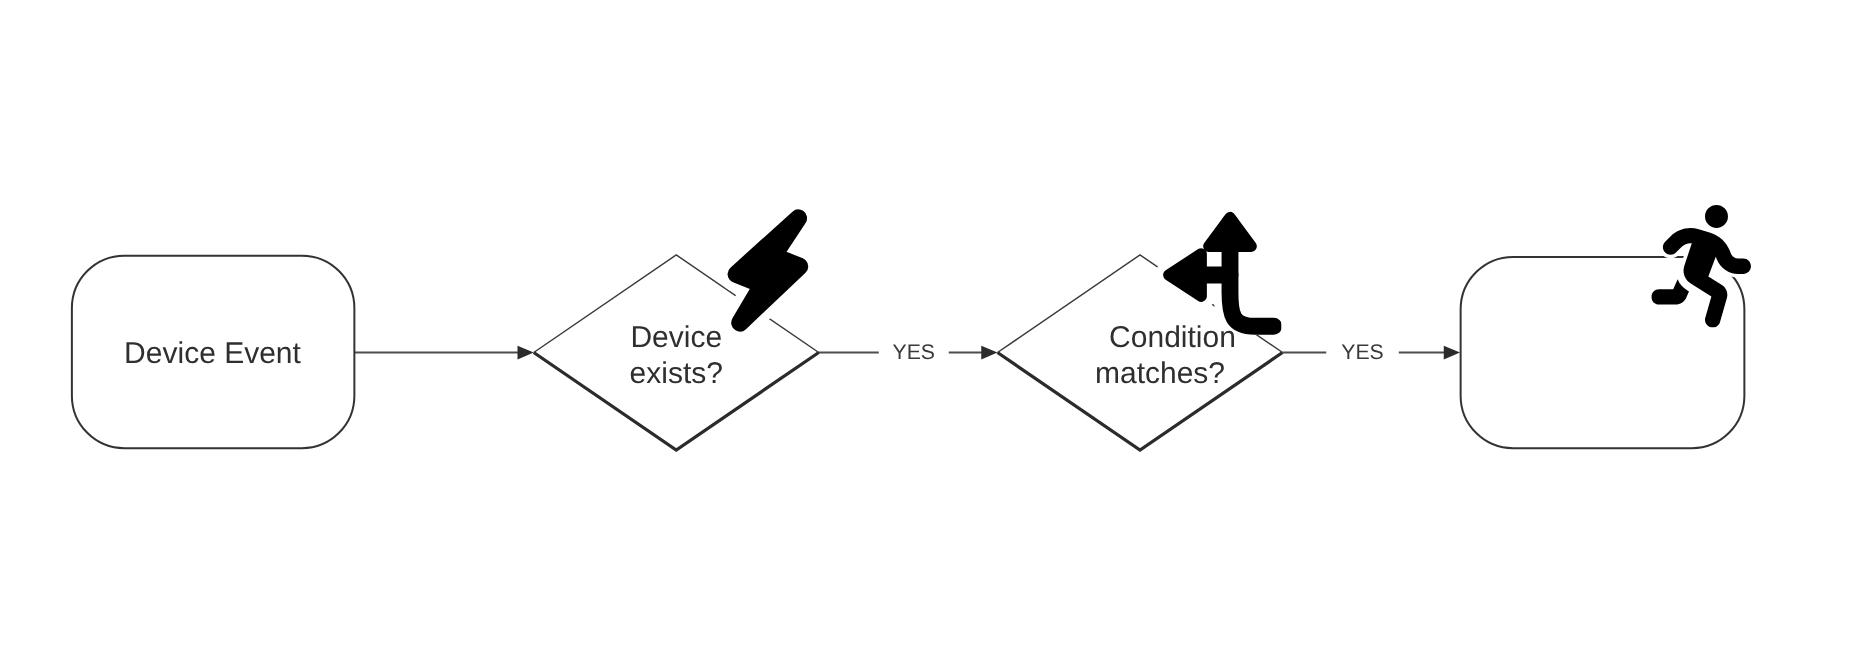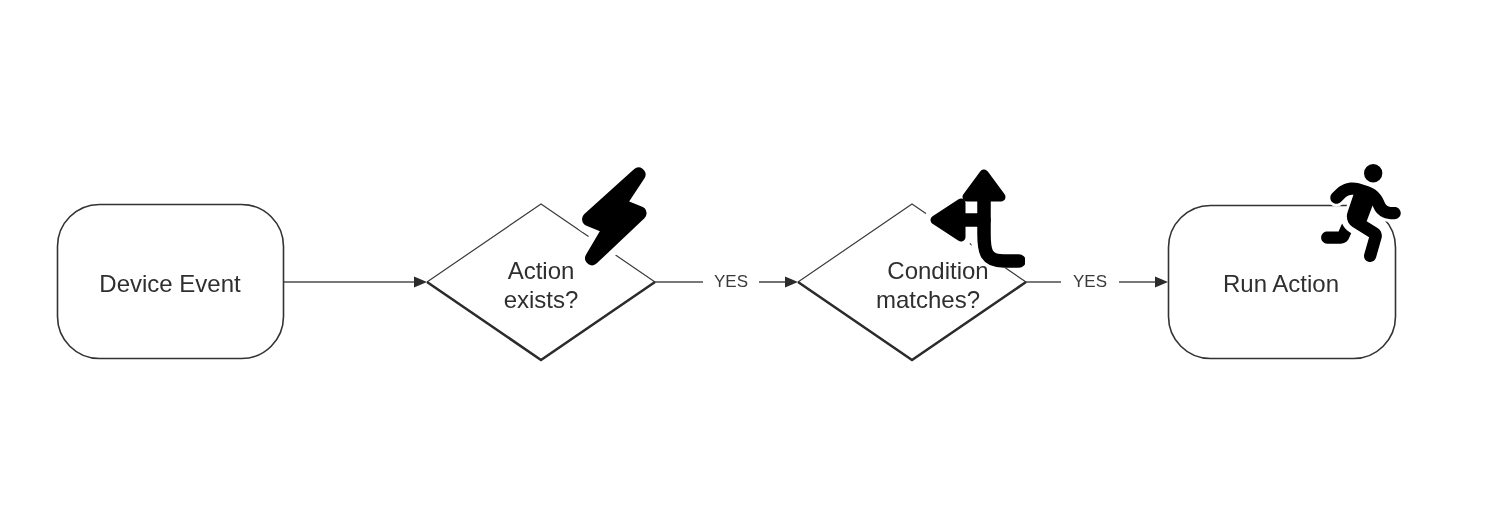--- a/index.html
+++ b/index.html
@@ -85,24 +85,23 @@
       <path d="M 41,41 L 15,58 L 41,75 Z" fill="#000000" stroke-width="9"></path>
     </g>
   </svg>
 
   <svg class="icon" style="left:1321px;top:164px;" width="86" height="98" viewBox="0 0 448 512">
     <path style="paint-order:stroke" fill="#000000" stroke="#ffffff" stroke-width="30" d="M320 48a48 48 0 1 0 -96 0 48 48 0 1 0 96 0zM125.7 175.5c9.9-9.9 23.4-15.5 37.5-15.5c1.9 0 3.8 .1 5.6 .3L137.6 254c-9.3 28 1.7 58.8 26.8 74.5l86.2 53.9-25.4 88.8c-4.9 17 5 34.7 22 39.6s34.7-5 39.6-22l28.7-100.4c5.9-20.6-2.6-42.6-20.7-53.9L238 299l30.9-82.4 5.1 12.3C289 264.7 323.9 288 362.7 288H384c17.7 0 32-14.3 32-32s-14.3-32-32-32H362.7c-12.9 0-24.6-7.8-29.5-19.7l-6.3-15c-14.6-35.1-44.1-61.9-80.5-73.1l-48.7-15c-11.1-3.4-22.7-5.2-34.4-5.2c-31 0-60.8 12.3-82.7 34.3L57.4 153.4c-12.5 12.5-12.5 32.8 0 45.3s32.8 12.5 45.3 0l23-23zM91.2 352H32c-17.7 0-32 14.3-32 32s14.3 32 32 32h69.6c19 0 36.2-11.2 43.9-28.5L157 361.6l-9.5-6c-17.5-10.9-30.5-26.8-37.9-44.9L91.2 352z"></path>
   </svg>
 
   <div class="node-label" style="left:170px;top:283px;">Device Event</div>
 
-  <div class="node-label" style="left:541px;top:270px;">Action</div>
+  <div class="node-label" style="left:541px;top:270px;">Device</div>
   <div class="node-label" style="left:541px;top:299px;">exists?</div>
 
   <div class="node-label" style="left:938px;top:270px;">Condition</div>
   <div class="node-label" style="left:928px;top:299px;">matches?</div>
 
-  <div class="node-label" style="left:1281px;top:283px;">Run Action</div>
 
   <div class="edge-label" style="left:731px;top:282px;">YES</div>
   <div class="edge-label" style="left:1090px;top:282px;">YES</div>
 
 </div>
 
 </body></html>

